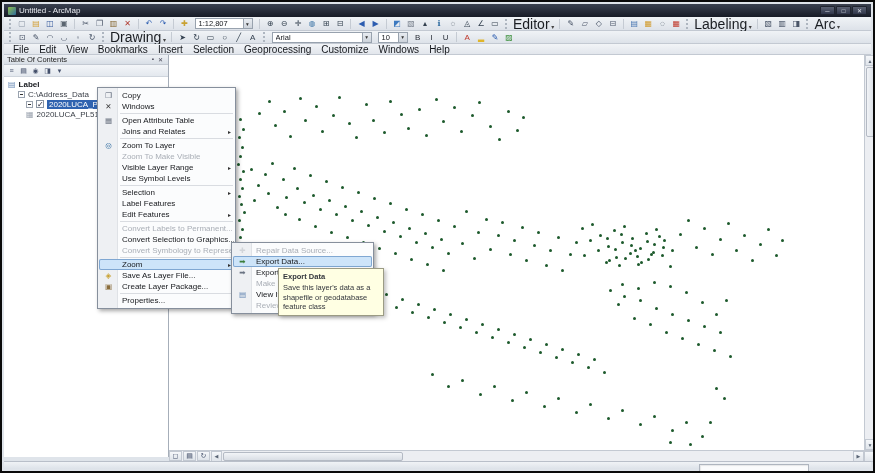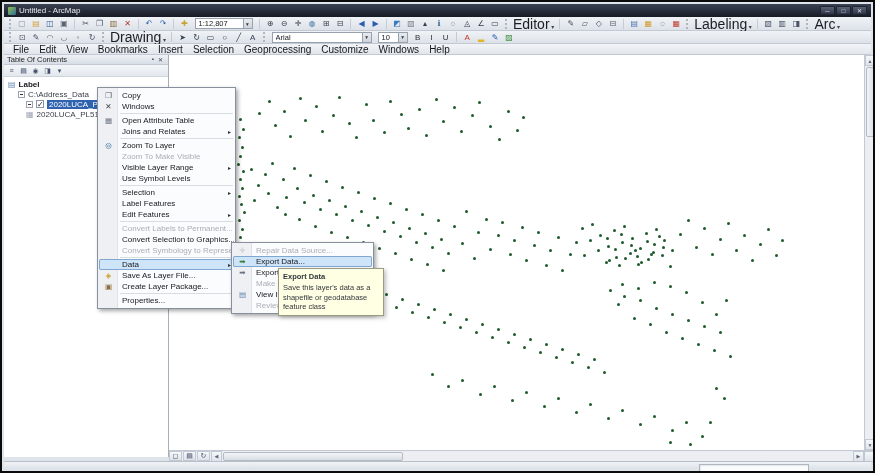--- a/index.html
+++ b/index.html
@@ -622,21 +622,21 @@
         <span class="mi-label">Convert Selection to Graphics...</span>
       </div>
 
       <div class="mi disabled">
         <span class="mi-icon"></span>
         <span class="mi-label">Convert Symbology to Representation...</span>
       </div>
 
       <div class="mi sep selected sub">
         <span class="mi-icon"></span>
-        <span class="mi-label">Data</span>
+        <span class="mi-label">Zoom</span>
       </div>
 
       <div class="mi">
         <span class="mi-icon" style="color: rgb(201, 162, 51);">◈</span>
         <span class="mi-label">Save As Layer File...</span>
       </div>
 
       <div class="mi">
         <span class="mi-icon" style="color: rgb(138, 109, 59);">▣</span>
         <span class="mi-label">Create Layer Package...</span>

